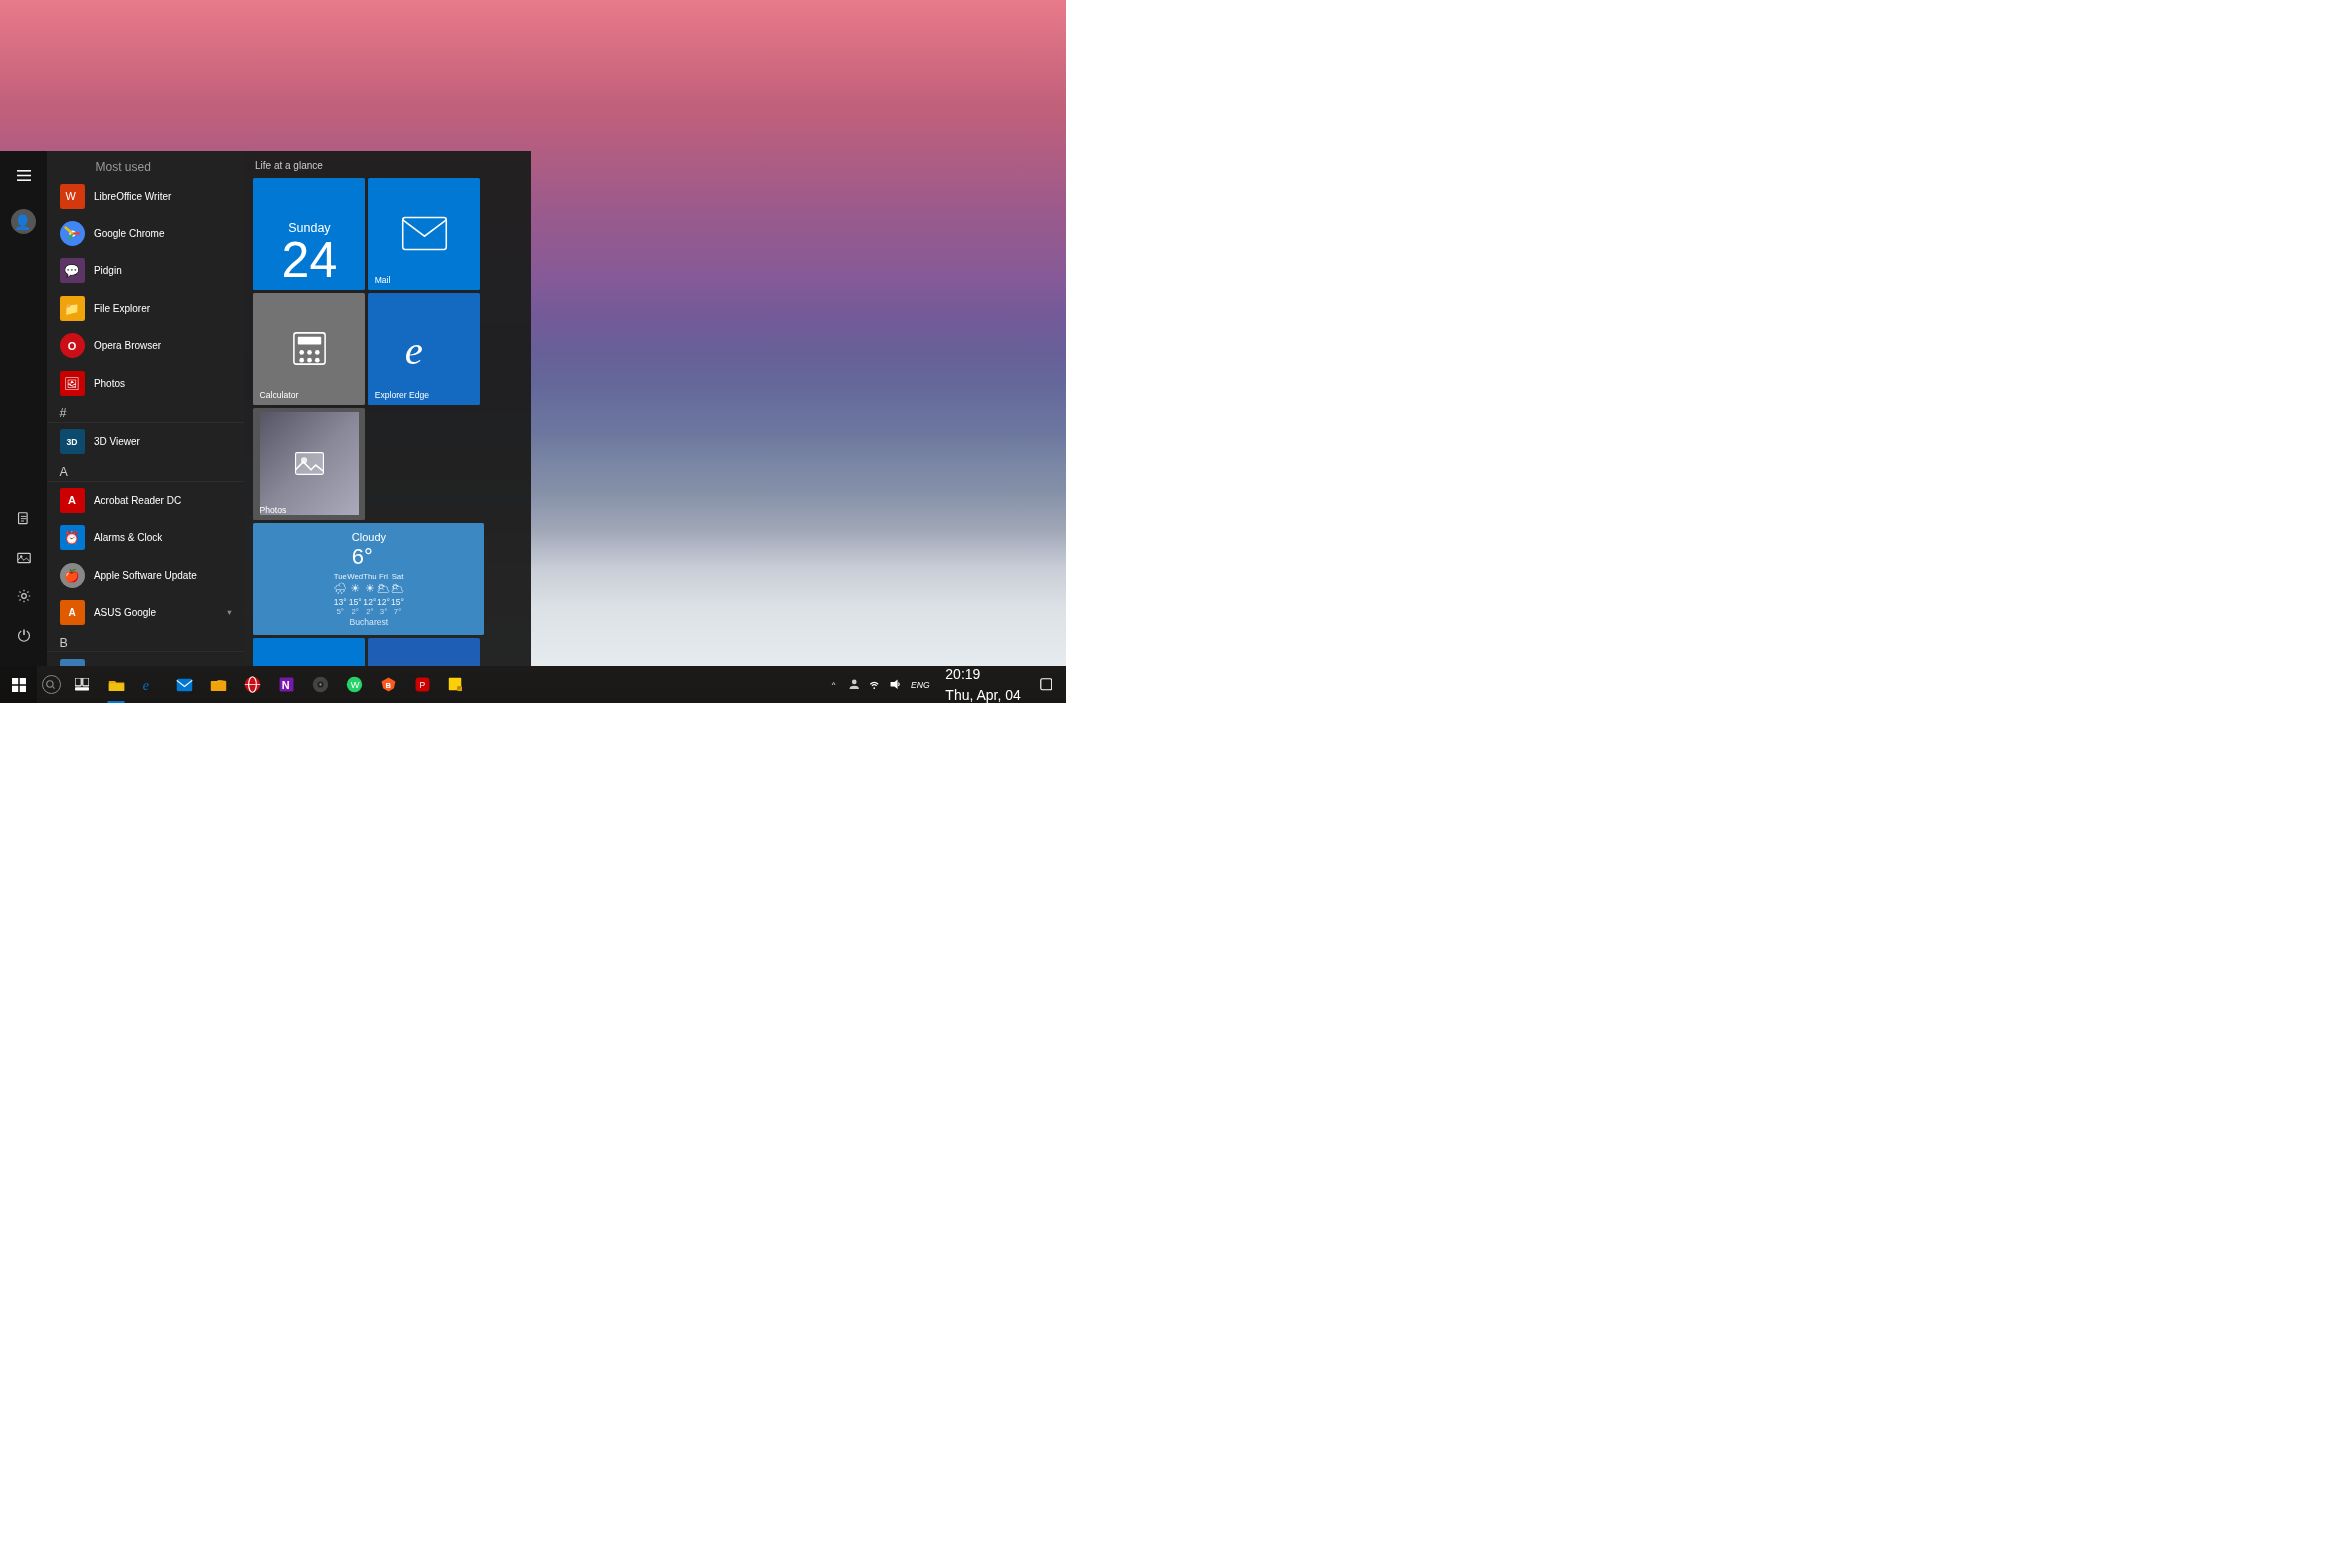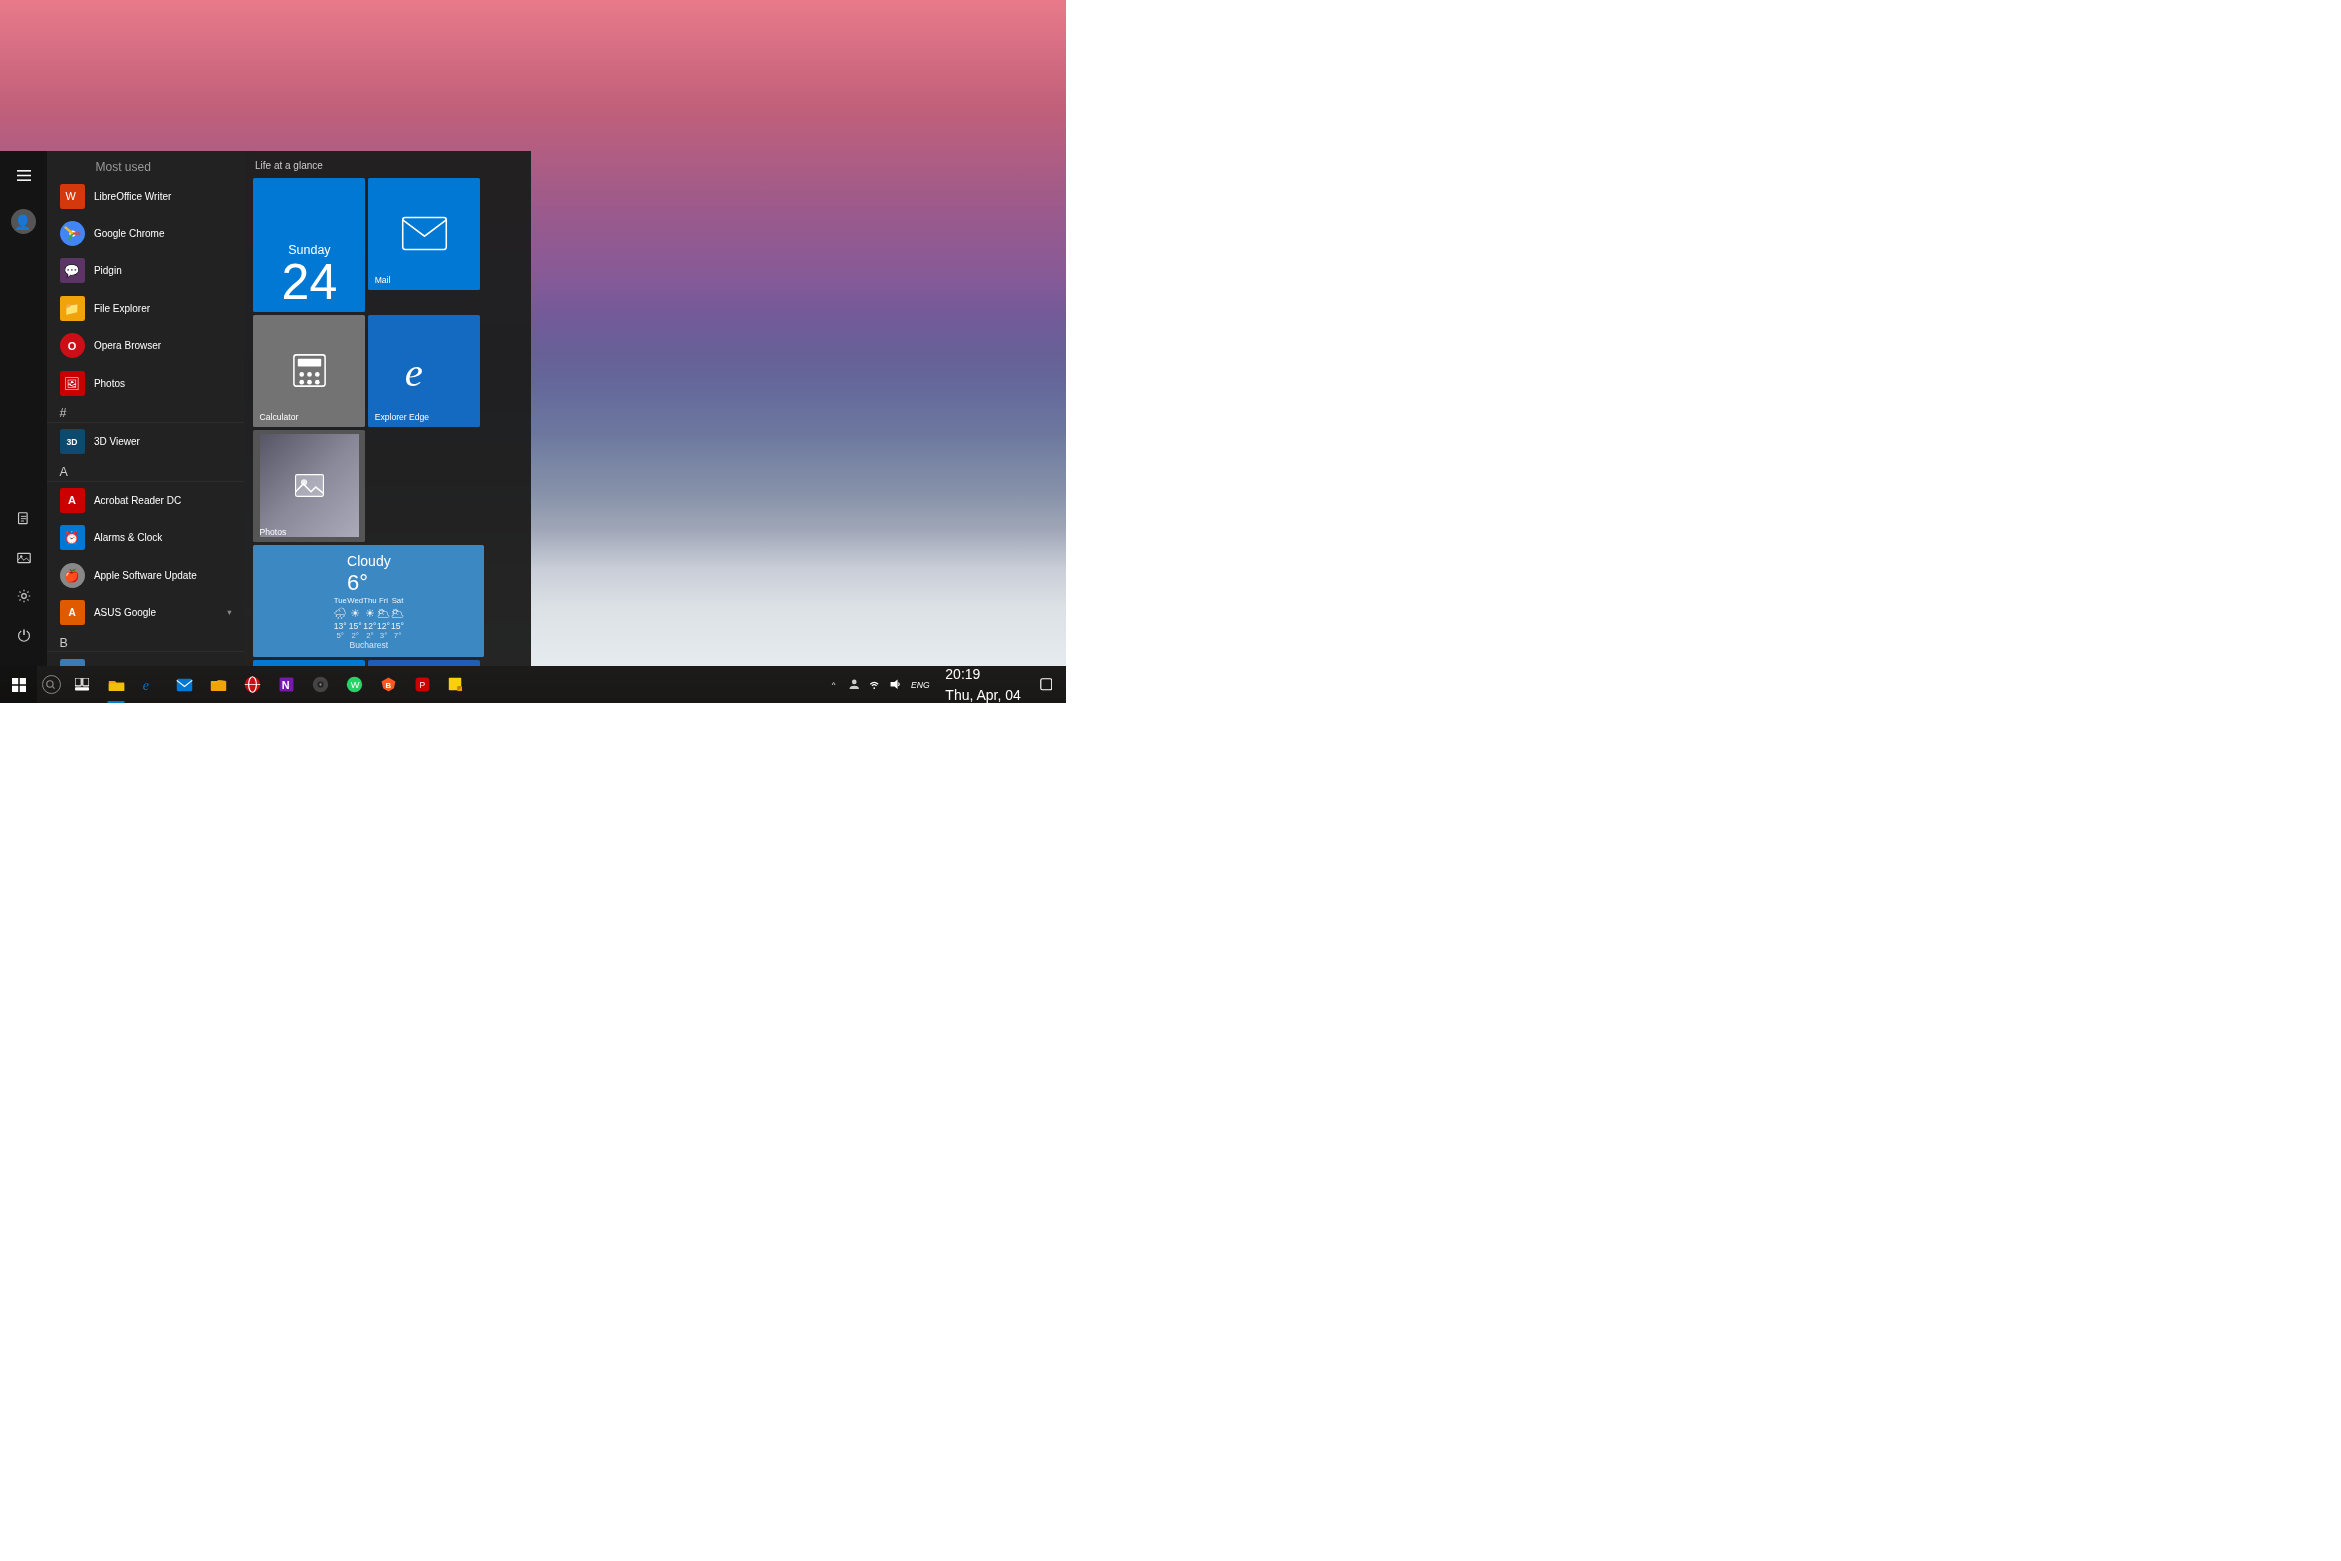--- a/index.html
+++ b/index.html
@@ -249,21 +249,21 @@
       left: 6.2px;
       font-size: 8.6px;
       color: white;
       font-weight: 400;
     }
 
     
     .tile-calendar {
       background: #0078d4;
       width: 112px;
-      height: 134px;
+      height: 112px;
       display: flex;
       flex-direction: column;
       align-items: center;
       padding-top: 12.5px;
     }
     .tile-calendar .day-name { font-size: 12.5px; color: white; font-weight: 300; }
     .tile-calendar .day-num { font-size: 50px; color: #ffffff; font-weight: 200; line-height: 1; }
 
     
     .tile-mail {
@@ -331,21 +331,21 @@
     .tile-word {
       background: #1e5eb4;
       width: 112px;
       height: 112px;
       display: flex;
       align-items: center;
       justify-content: center;
     }
 
     .weather-top { color: white; }
-    .weather-condition { font-size: 14px; margin-bottom: 1.6px; }
+    .weather-condition { font-size: 11px; margin-bottom: 1.6px; }
     .weather-temp { font-size: 22px; font-weight: 200; }
     .weather-forecast {
       display: flex;
       justify-content: space-between;
       font-size: 7.8px;
       color: rgba(255,255,255,0.9);
     }
     .forecast-day { text-align: center; }
     .forecast-icon { font-size: 11px; margin: 1.6px 0; }
     .forecast-high { font-size: 8.6px; }

